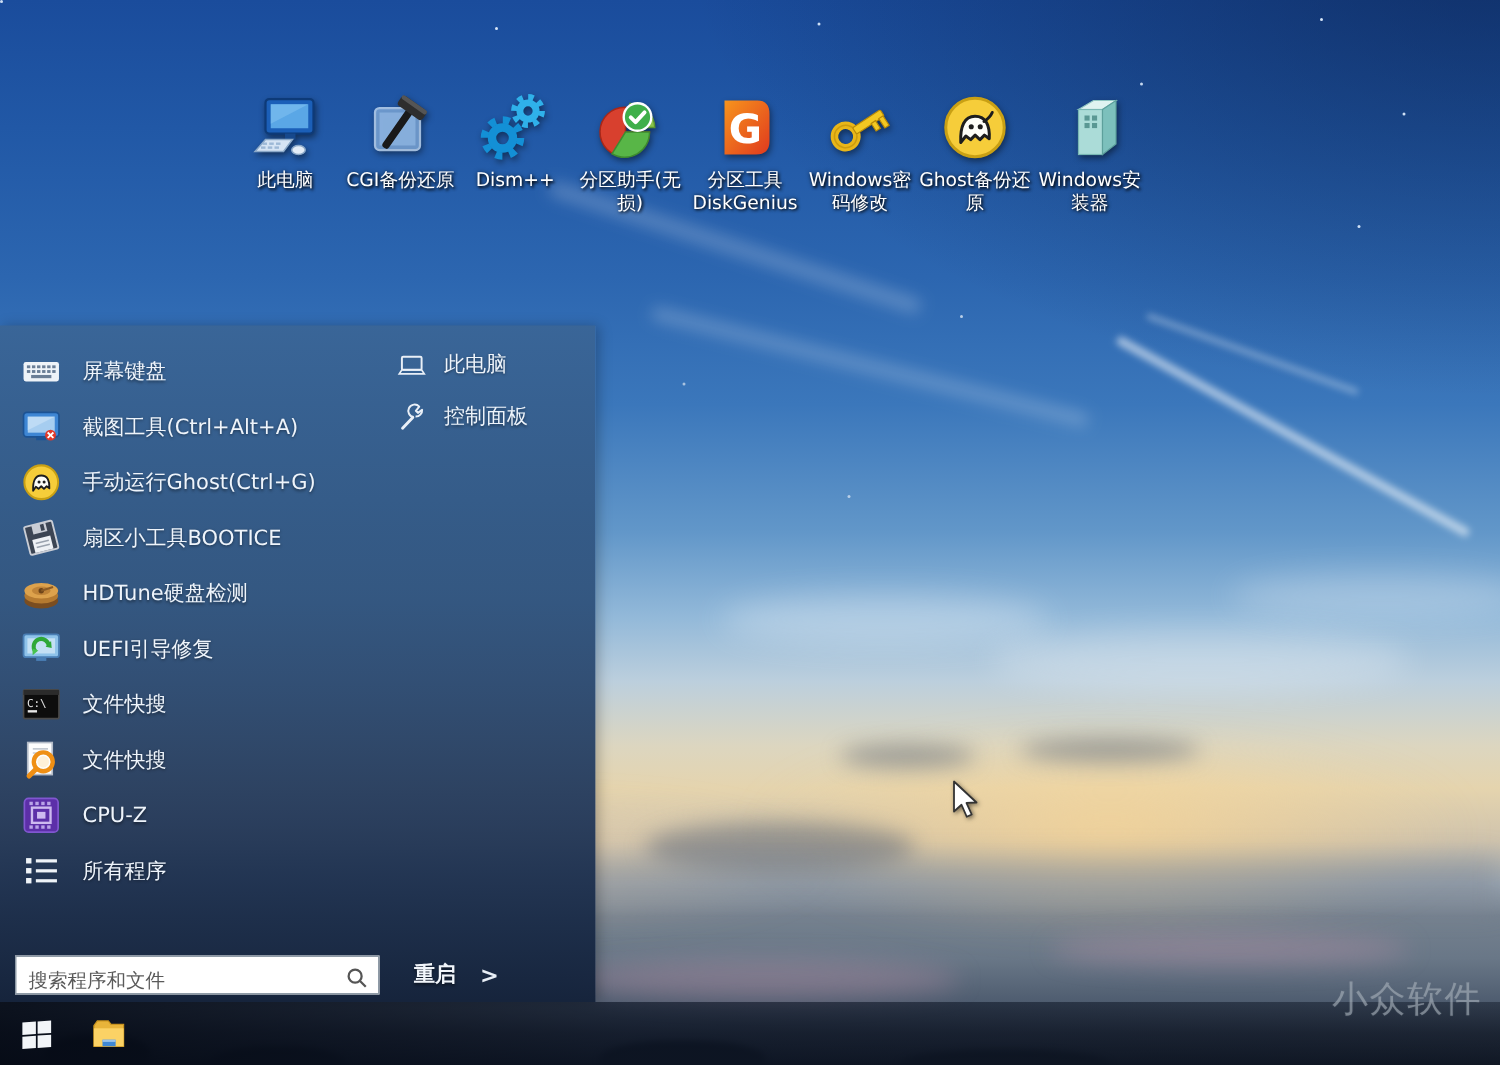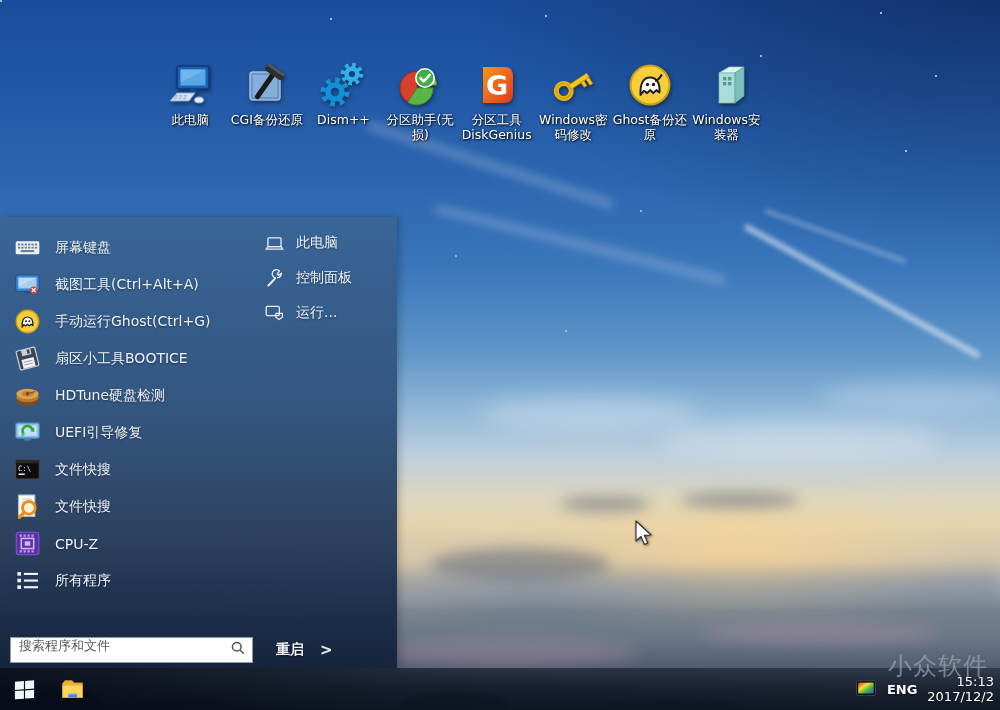--- a/index.html
+++ b/index.html
@@ -49,21 +49,21 @@
   .mrow .micon{width:30px;height:30px;display:flex;align-items:center;justify-content:center;flex:none;}
   .mrow .micon svg{width:27px;height:27px;}
   .mrow .mlabel{margin-left:13px;font-size:14px;color:#eef4fb;text-shadow:0 1px 2px rgba(0,0,0,0.45);white-space:nowrap;}
   #menu-right{position:absolute;left:262px;top:9px;width:130px;}
   .rrow{height:34.7px;display:flex;align-items:center;cursor:default;}
   .rrow .micon{width:24px;height:24px;display:flex;align-items:center;justify-content:center;flex:none;}
   .rrow .micon svg{width:21px;height:21px;}
   .rrow .mlabel{margin-left:10px;font-size:14px;color:#eef4fb;text-shadow:0 1px 2px rgba(0,0,0,0.45);white-space:nowrap;}
 
   #search-box{position:absolute;left:10px;top:420px;width:243px;height:26px;background:#fff;
-    border:1px solid #8e9aa6;box-sizing:border-box;display:flex;align-items:flex-start;}
+    border:1px solid #8e9aa6;box-sizing:border-box;display:flex;align-items:flex-end;}
   #search-input{flex:1;border:none;outline:none;background:transparent;font-size:13px;color:#333;
     padding:0 4px 0 8px;font-family:"DejaVu Sans","Liberation Sans",sans-serif;}
   #search-input::placeholder{color:#5a5a5a;opacity:1;}
   #search-mag{width:20px;height:20px;margin-right:4px;flex:none;}
   #restart-area{position:absolute;left:276px;top:420px;height:26px;display:flex;align-items:center;cursor:default;}
   #restart-label{font-size:14px;font-weight:bold;color:#f2f6fb;text-shadow:0 1px 2px rgba(0,0,0,0.5);}
   #restart-chevron{margin-left:16px;font-size:15px;font-weight:bold;color:#e8eef6;}
 
   
   #taskbar{position:absolute;left:0;bottom:0;width:1000px;height:42px;
@@ -391,29 +391,20 @@
         </div>
         <div class="rrow">
           <span class="micon">
             <svg viewBox="0 0 24 24">
               <path d="M13.5 11.5 a4.8 4.8 0 1 1 4.2 -8 l-2.6 3.2 1.6 1.6 3.2-2.4 a4.8 4.8 0 0 1 -5 5.2" fill="none" stroke="#e9eff7" stroke-width="1.5" stroke-linejoin="round"></path>
               <line x1="12.8" y1="11.8" x2="5" y2="20" stroke="#e9eff7" stroke-width="2.2" stroke-linecap="round"></line>
             </svg>
           </span>
           <span class="mlabel">控制面板</span>
         </div>
-        <div class="rrow">
-          <span class="micon">
-            <svg viewBox="0 0 24 24">
-              <rect x="2.5" y="5" width="15" height="10.5" rx="1.5" fill="none" stroke="#e9eff7" stroke-width="1.5"></rect>
-              <path d="M13.5 13 h7.5 v4.5 l-3.7 2.6 -3.8-2.6 z" fill="none" stroke="#e9eff7" stroke-width="1.4" stroke-linejoin="round"></path>
-            </svg>
-          </span>
-          <span class="mlabel">运行...</span>
-        </div>
       </div>
 
     <div id="search-box">
       <input id="search-input" type="text" placeholder="搜索程序和文件" style="">
       <svg id="search-mag" viewBox="0 0 24 24">
         <circle cx="10.5" cy="10.5" r="5.2" fill="none" stroke="#555" stroke-width="1.8"></circle>
         <line x1="14.4" y1="14.4" x2="19" y2="19" stroke="#555" stroke-width="1.8"></line>
       </svg>
     </div>
     <div id="restart-area">
@@ -434,40 +425,20 @@
       </svg>
     </div>
     <div class="tb-btn" style="margin-left:8px;">
       <svg width="25" height="25" viewBox="0 0 24 24">
         <path d="M2.5 6.5 l2.2-3 h7 l1.8 2.2 h8 v14 h-19 z" fill="#e8b43a" stroke="#c9941f" stroke-width="0.8"></path>
         <rect x="2.5" y="8.2" width="19" height="11.5" fill="#fbd265"></rect>
         <rect x="8" y="15.5" width="8.4" height="4.2" fill="#3f88d4"></rect>
         <rect x="8" y="15.5" width="8.4" height="1.4" fill="#9cc4ea"></rect>
       </svg>
     </div>
-    <div id="tray">
-      <svg id="tray-display" viewBox="0 0 24 22">
-        <defs>
-          <linearGradient id="rb" x1="0" y1="0" x2="1" y2="1">
-            <stop offset="0" stop-color="#e63226"></stop>
-              <stop offset="0.35" stop-color="#f5e133"></stop>
-            <stop offset="0.65" stop-color="#3bb54a"></stop>
-              <stop offset="1" stop-color="#2355d8"></stop>
-          </linearGradient>
-        </defs>
-        <rect x="1.5" y="2" width="21" height="16" rx="1.5" fill="#0c0c0c" stroke="#555" stroke-width="0.8"></rect>
-        <rect x="3.5" y="4" width="17" height="12" fill="url(#rb)"></rect>
-        <rect x="9" y="18.5" width="6" height="2" fill="#222"></rect>
-      </svg>
-      <span id="tray-lang">ENG</span>
-      <div id="tray-clock">
-        <div>15:13</div>
-        <div>2017/12/2</div>
-      </div>
-    </div>
   </div>
 
   <div id="watermark">小众软件</div>
 
   <svg id="cursor" viewBox="0 0 19 27">
     <path d="M2 1 L2 21 L7 16.5 L10.5 24.5 L13.8 23 L10.3 15.3 L17 15 Z" fill="#fff" stroke="#333" stroke-width="1.2" stroke-linejoin="round"></path>
   </svg>
 </div>
 
 </body></html>

